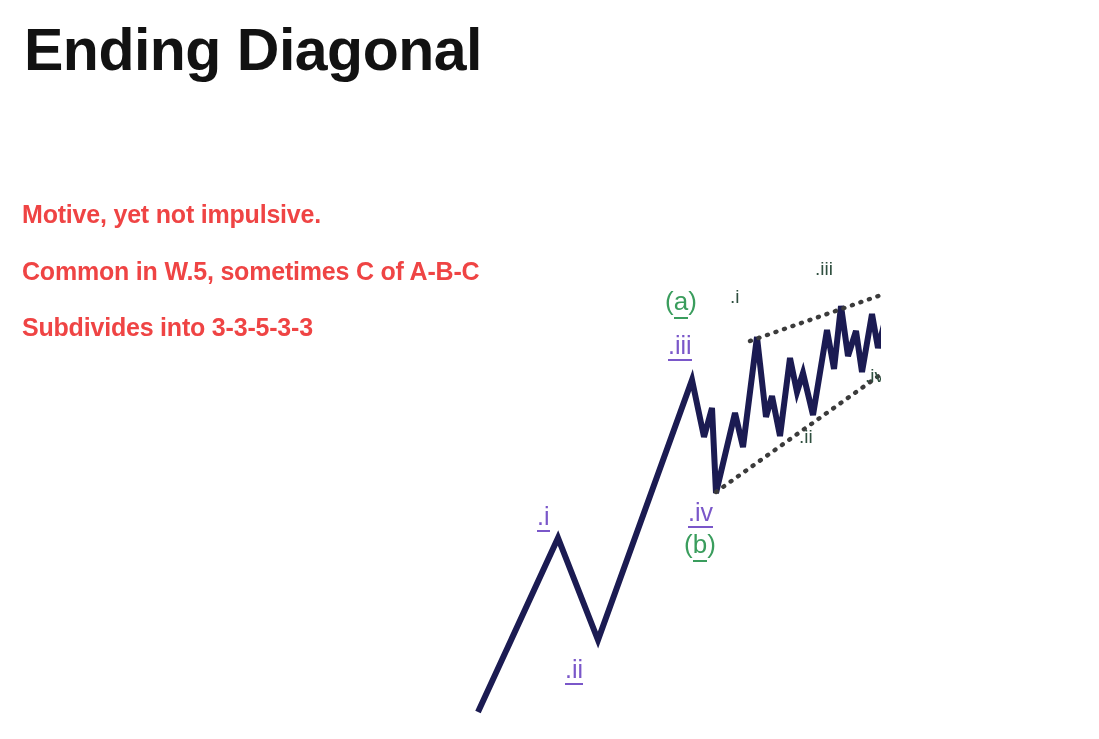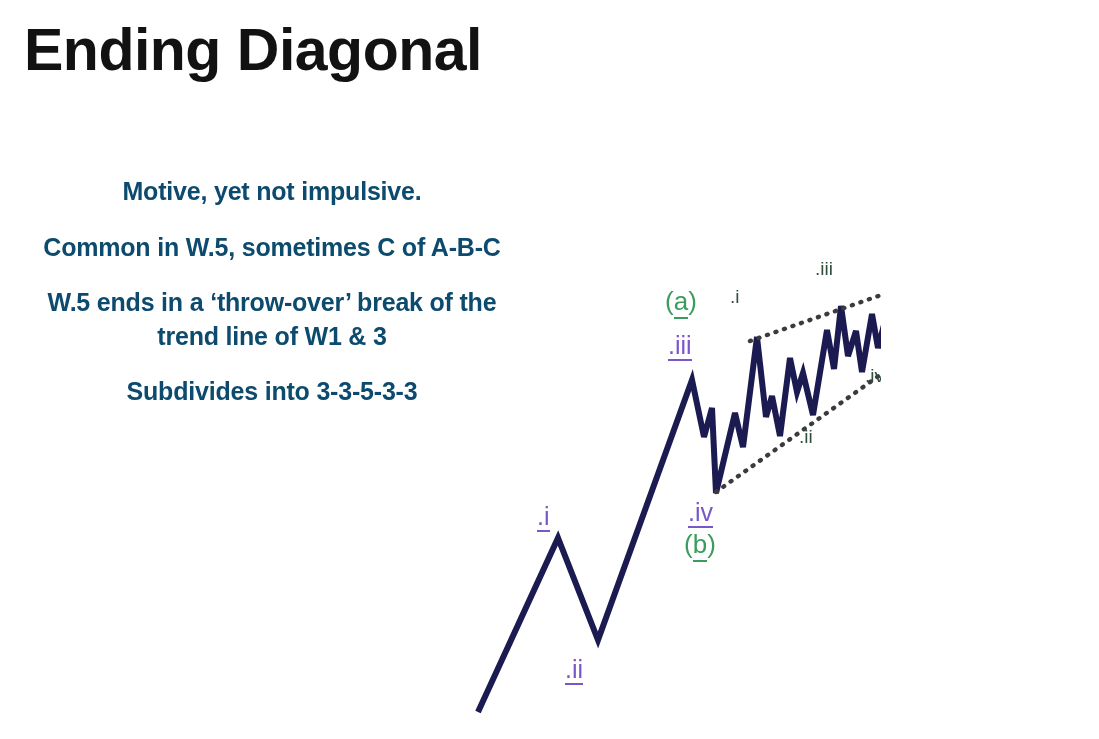--- a/index.html
+++ b/index.html
@@ -7,21 +7,20 @@
     padding: 0;
     background: #ffffff;
   }
   #page {
     position: relative;
     width: 881px;
     height: 739px;
     background: #ffffff;
     overflow: hidden;
     font-family: "Liberation Sans", sans-serif;
-    text-align: center;
     -webkit-font-smoothing: antialiased;
   }
 
   
   #title {
     position: absolute;
     left: 24px;
     top: 20px;
     font-family: "Liberation Sans", sans-serif;
     font-size: 59px;
@@ -36,24 +35,25 @@
   #bullets {
     position: absolute;
     left: 22px;
     top: 175px;
     width: 500px;
   }
   .bullet {
     font-family: "Liberation Sans", sans-serif;
     font-size: 25px;
     font-weight: bold;
-    color: #0c4a6e;
+    color: #ef4444;
     line-height: 1.34;
     margin-bottom: 22px;
     letter-spacing: -0.2px;
+    margin-top: 23px;
   }
   .bullet:last-child { margin-bottom: 0; }
 
   
   #chart {
     position: absolute;
     left: 0;
     top: 0;
     width: 1099px;
     height: 739px;
@@ -101,21 +101,20 @@
 </head>
 <body>
 
 <div id="page">
 
   <div id="title">Ending Diagonal</div>
 
   <div id="bullets">
     <div class="bullet">Motive, yet not impulsive.</div>
     <div class="bullet">Common in W.5, sometimes C of A-B-C</div>
-    <div class="bullet">W.5 ends in a ‘throw-over’ break of the trend line of W1 &amp; 3</div>
     <div class="bullet">Subdivides into 3-3-5-3-3</div>
   </div>
 
   <svg id="chart" viewBox="0 0 1099 739">
     <polyline id="wave-path" fill="none" stroke="#1b1b52" stroke-width="6" stroke-linejoin="miter" stroke-linecap="butt" points="478,712 558,538 598,640 692,380 704,437 712,408 716,493 735,413 743,447 757,337 766,417 772,396 780,436 790,358 797,392 803,373 813,415 827,330 834,369 841,306 848,356 856,331 862,372 872,314 878,348 884,325 890,363 899,308 904,336 913,285 957,444 980,349 1043,513"></polyline>
     <line class="trendline" id="trend-upper" stroke="#3b3b3b" stroke-width="4.4" stroke-linecap="round" stroke-dasharray="1 8" x1="750" y1="341" x2="921" y2="281"></line>
     <line class="trendline" id="trend-lower" stroke="#3b3b3b" stroke-width="4.4" stroke-linecap="round" stroke-dasharray="1 8" x1="716" y1="492" x2="922" y2="345"></line>
   </svg>
 
   <div id="labels">

